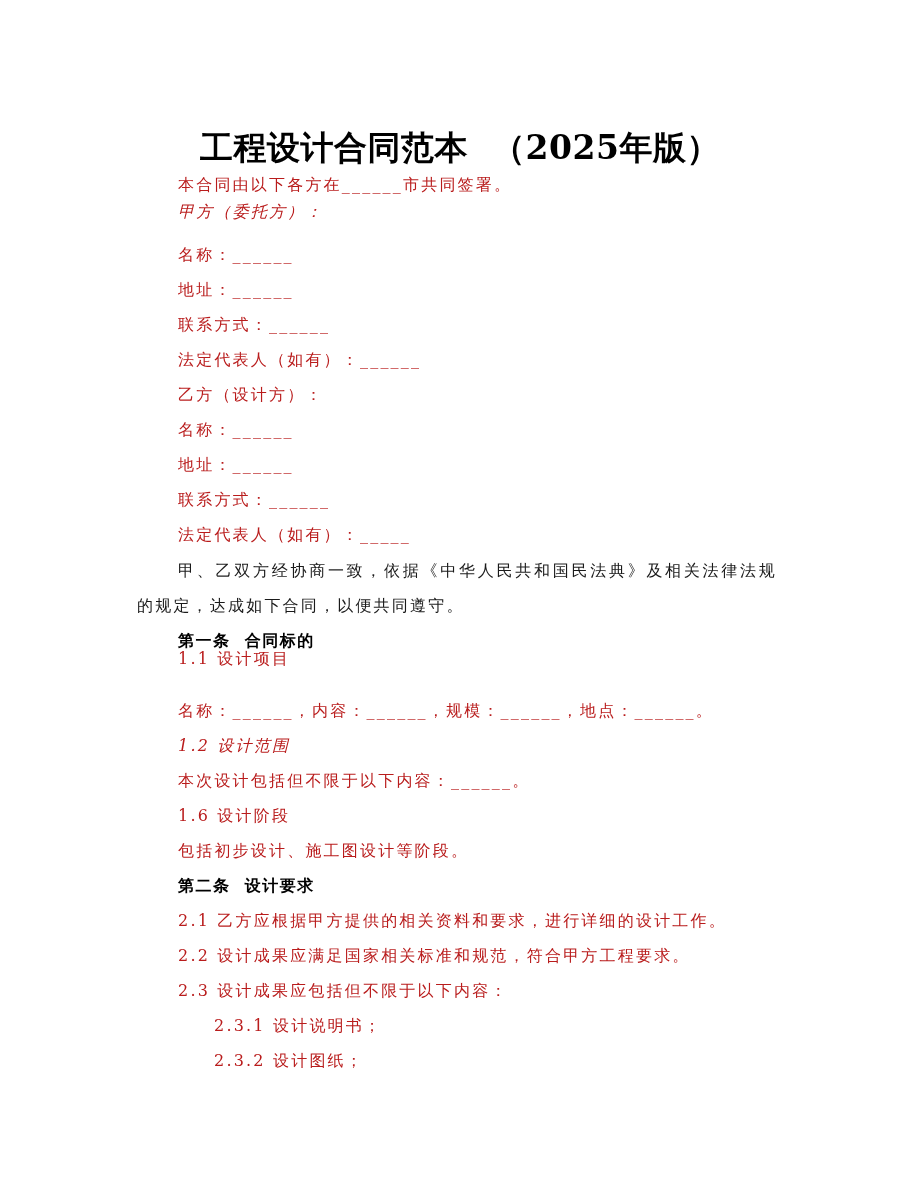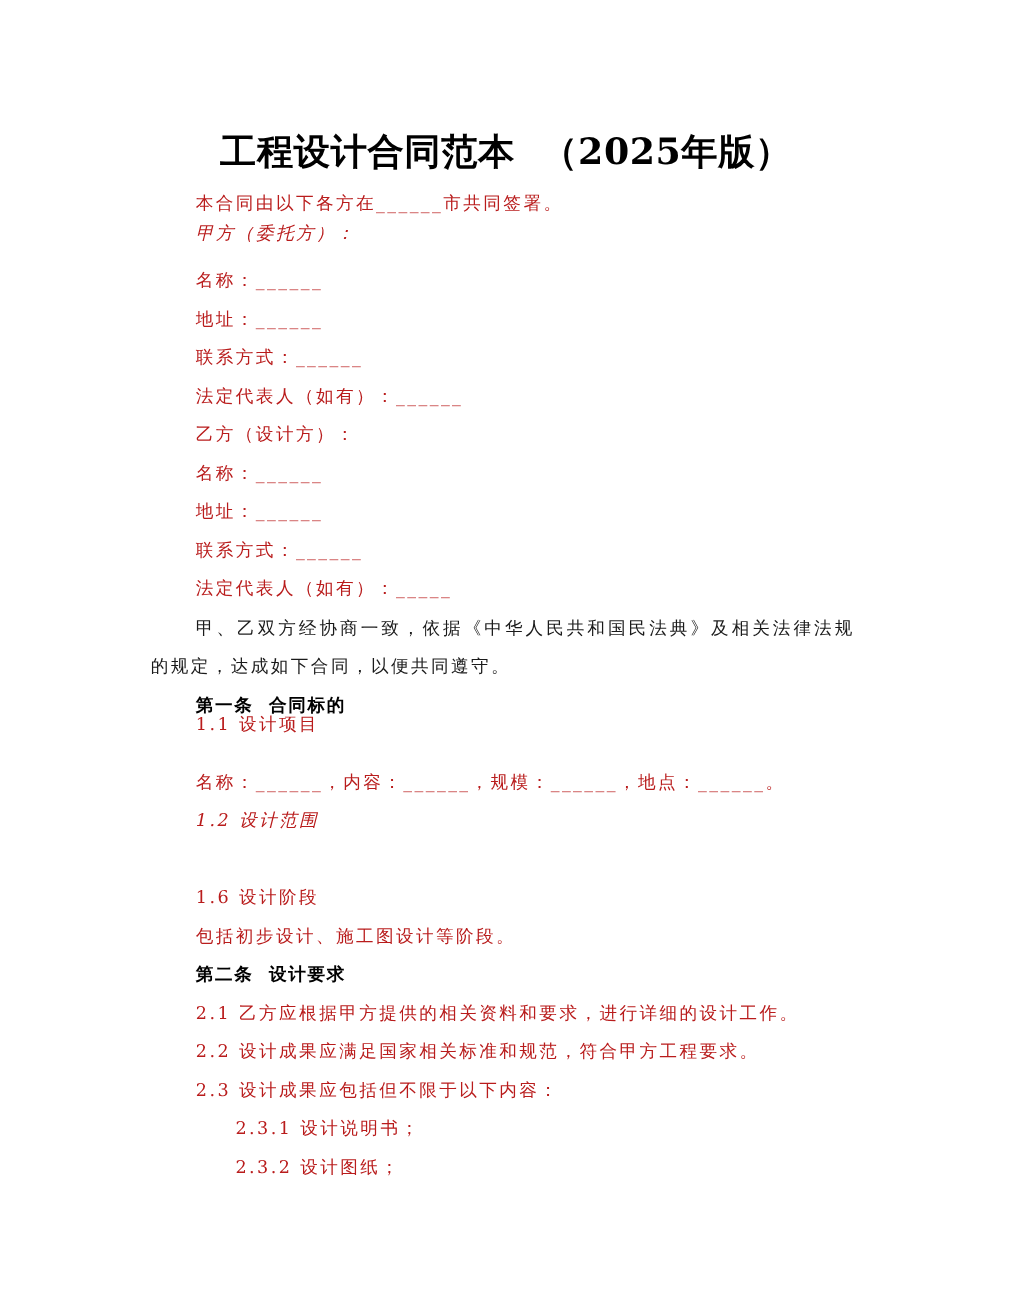--- a/index.html
+++ b/index.html
@@ -20,21 +20,21 @@
       left: 0;
       top: 0;
       width: 920px;
       height: 1191px;
       background: #ffffff;
     }
     .title {
       position: absolute;
       left: 0;
       width: 920px;
-      top: 116px;
+      top: 126px;
       text-align: center;
       font-size: 33px;
       font-weight: bold;
       letter-spacing: 0.5px;
       color: #000;
       white-space: pre;
     }
     .line {
       position: absolute;
       left: 178px;
@@ -85,20 +85,21 @@
   <div class="line" style="top:455px;">地址：______</div>
   <div class="line" style="top:490px;">联系方式：______</div>
   <div class="line" style="top:525px;">法定代表人（如有）：_____</div>
 
   <div class="para" style="top:553px;">甲、乙双方经协商一致，依据《中华人民共和国民法典》及相关法律法规的规定，达成如下合同，以便共同遵守。</div>
 
   <div class="line heading" style="top:631px;">第一条  合同标的</div>
   <div class="line" style="top:649px;">1.1 设计项目</div>
   <div class="line" style="top:701px;">名称：______，内容：______，规模：______，地点：______。</div>
   <div class="line" style="top:736px;font-style:italic;">1.2 设计范围</div>
+  <div class="line" style="top:771px;">本次设计包括但不限于以下内容：______。</div>
   <div class="line" style="top:806px;">1.6 设计阶段</div>
   <div class="line" style="top:841px;">包括初步设计、施工图设计等阶段。</div>
 
   <div class="line heading" style="top:876px;">第二条  设计要求</div>
   <div class="line" style="top:911px;">2.1 乙方应根据甲方提供的相关资料和要求，进行详细的设计工作。</div>
   <div class="line" style="top:946px;">2.2 设计成果应满足国家相关标准和规范，符合甲方工程要求。</div>
   <div class="line" style="top:981px;">2.3 设计成果应包括但不限于以下内容：</div>
   <div class="line sub" style="top:1016px;">2.3.1 设计说明书；</div>
   <div class="line sub" style="top:1051px;">2.3.2 设计图纸；</div>
 

